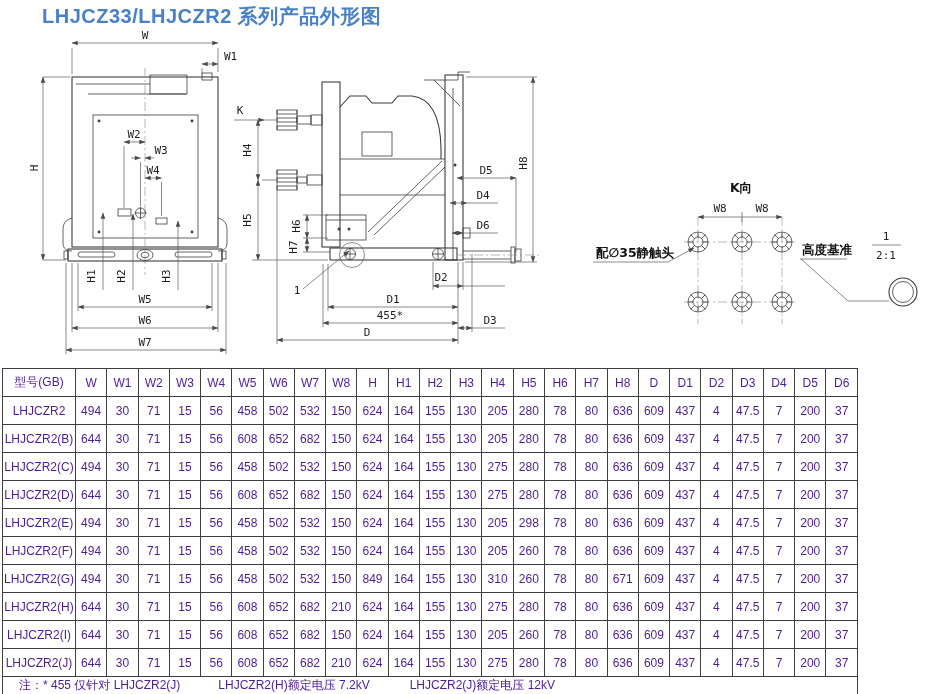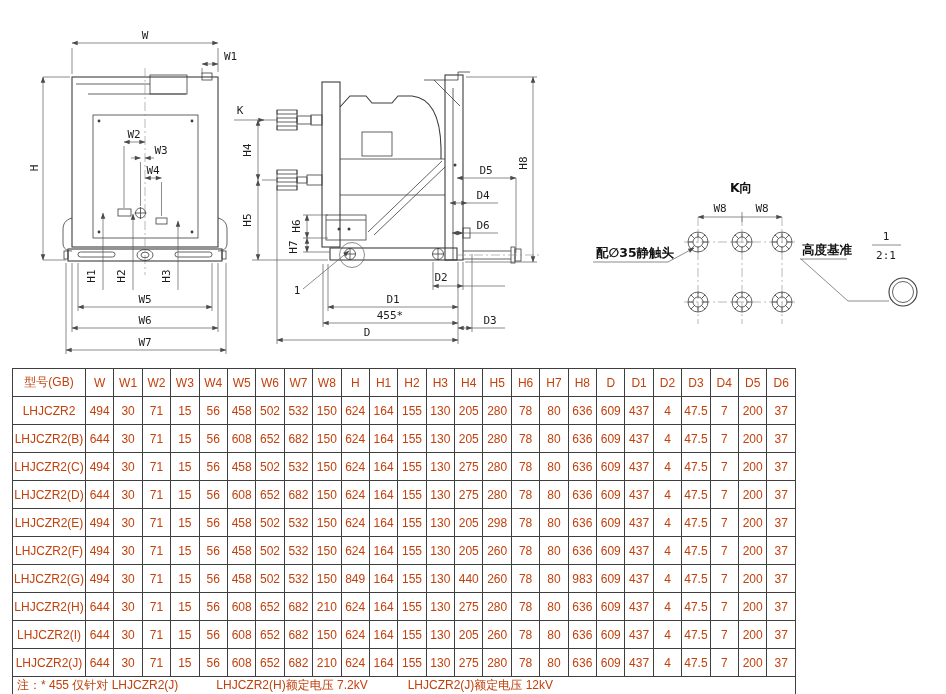--- a/index.html
+++ b/index.html
@@ -9,35 +9,36 @@
          letter-spacing:0.5px;}
   #drawing{position:absolute;left:0;top:28px;}
   
   .ol{stroke:#3c3c3c;stroke-width:1.1;fill:none;}
   .ol2{stroke:#3c3c3c;stroke-width:0.8;fill:none;}
   .dl{stroke:#5a5a5a;stroke-width:0.7;fill:none;}
   .cl{stroke:#8a8a8a;stroke-width:0.6;fill:none;stroke-dasharray:9 3 2 3;}
   text.dim{font-family:"DejaVu Sans Mono",monospace;font-size:11px;fill:#1d1d1d;}
   text.cn{font-family:"DejaVu Sans",sans-serif;font-size:12.5px;fill:#111;font-weight:bold;}
   
-  #spec{position:absolute;left:2px;top:368px;width:784px;border-collapse:collapse;
-        table-layout:fixed;font-size:12px;color:#c2410c;margin-left:10px;}
+  #spec{position:absolute;left:2px;top:368px;width:856px;border-collapse:collapse;
+        table-layout:fixed;font-size:12px;color:#4c1d95;}
   #spec th,#spec td{border:1px solid #3f3f3f;text-align:center;padding:0;height:27px;
         font-weight:normal;overflow:hidden;white-space:nowrap;}
   #spec th:first-child{width:72px;}
-  #spec tfoot td{height:16px;text-align:left;padding-left:4px;font-size:12px;}
+  #spec tfoot td{height:16px;text-align:left;padding-left:16px;font-size:12px;}
   #spec tfoot span{display:inline-block;}
   .note1{width:196px;}
   .note2{width:188px;}
 </style>
 </head>
 <body>
 
 <div id="page">
 
+  <div id="title">LHJCZ33/LHJCZR2 系列产品外形图</div>
 
   <svg id="drawing" width="946" height="340" viewBox="0 0 946 340">
     <defs>
       <marker id="arr" markerUnits="userSpaceOnUse" markerWidth="9" markerHeight="6" viewBox="0 0 10 10" refX="9.5" refY="5" orient="auto-start-reverse">
         <path d="M0,1.2 L10,5 L0,8.8 z" fill="#4a4a4a"></path>
       </marker>
       <g id="contactg">
         <circle r="10" class="ol2"></circle>
         <circle r="5" class="ol2"></circle>
         <line x1="3.5" y1="3.5" x2="7.1" y2="7.1" class="ol2"></line>
@@ -489,25 +490,25 @@
           <td>15</td>
           <td>56</td>
           <td>458</td>
           <td>502</td>
           <td>532</td>
           <td>150</td>
           <td>849</td>
           <td>164</td>
           <td>155</td>
           <td>130</td>
-          <td>440</td>
+          <td>310</td>
           <td>260</td>
           <td>78</td>
           <td>80</td>
-          <td>983</td>
+          <td>671</td>
           <td>609</td>
           <td>437</td>
           <td>4</td>
           <td>47.5</td>
           <td>7</td>
           <td>200</td>
           <td>37</td>
         </tr>
         <tr>
           <td>LHJCZR2(H)</td>

